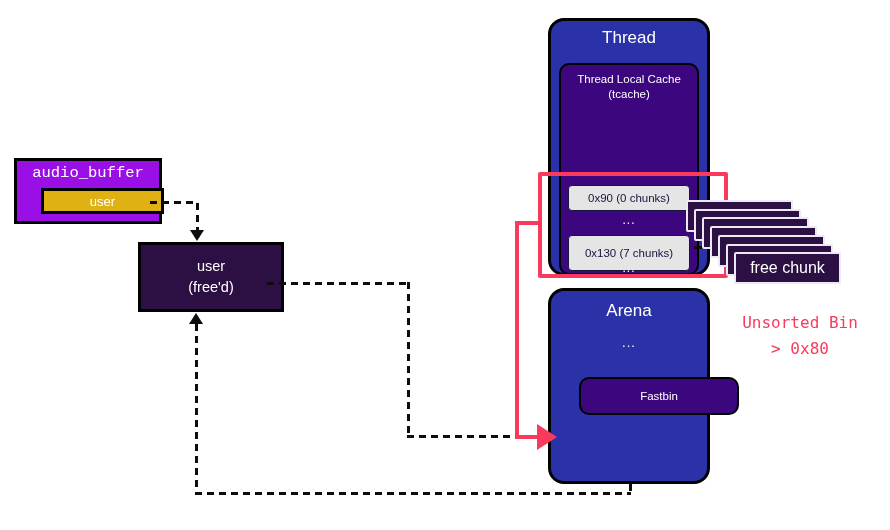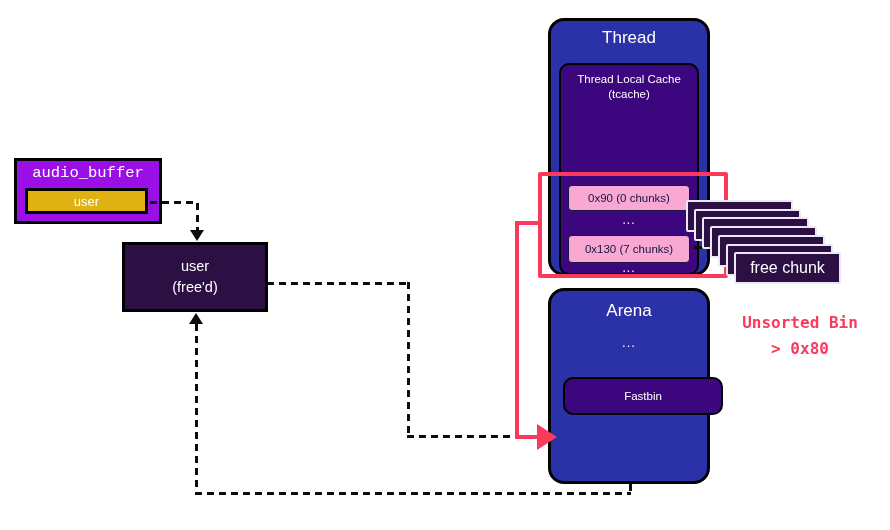--- a/index.html
+++ b/index.html
@@ -1,27 +1,27 @@
 <!DOCTYPE html>
 <html><head>
 <meta charset="utf-8">
 <style>
   html,body{margin:0;padding:0;background:#fff;}
   .canvas{position:relative;width:890px;height:530px;background:#fff;overflow:hidden;
           font-family:"Liberation Sans", sans-serif;}
   .abs{position:absolute;box-sizing:border-box;}
-  .center{display:flex;flex-direction:column;align-items:center;justify-content:center;text-align:center;}
+  .center{display:flex;flex-direction:column;align-items:center;justify-content:center;text-align:center;margin-left:16px;}
 
   
   .blue-box{background:#2b31a6;border:3px solid #000;border-radius:16px;}
   .purple-box{background:#3c067e;border:2px solid #000;border-radius:10px;color:#fff;}
   .title-white{color:#fff;text-align:center;width:100%;position:absolute;}
 
   
-  .bin{background:#f9a8d4;border:1px solid #17173d;border-radius:4px;color:#14143c;
+  .bin{background:#e5e5e5;border:1px solid #17173d;border-radius:4px;color:#14143c;
        font-size:11.5px;display:flex;align-items:center;justify-content:center;}
 
   
   .violet-box{background:#990fe6;border:3px solid #000;}
   .gold-box{background:#dfb113;border:3px solid #000;color:#fff;}
   .darkp-box{background:#2c1044;border:3px solid #000;color:#fff;}
 
   
   .chunk-card{position:absolute;width:107px;height:32px;background:#2c1044;
               border:2px solid #ece8f4;border-radius:2px;color:#fff;font-size:16px;
@@ -39,38 +39,38 @@
   .arr-down{border-left:7.5px solid transparent;border-right:7.5px solid transparent;border-top:11px solid #0d0d0d;}
   .arr-up{border-left:7.5px solid transparent;border-right:7.5px solid transparent;border-bottom:11px solid #0d0d0d;}
   .arr-right-black{border-top:7px solid transparent;border-bottom:7px solid transparent;border-left:12px solid #0d0d0d;}
   .arr-right-red{border-top:13px solid transparent;border-bottom:13px solid transparent;border-left:20px solid #f93a5c;}
 
   
   .red-rect{position:absolute;border:4px solid #f93a5c;background:transparent;border-radius:2px;}
   .red-seg{position:absolute;background:#f93a5c;}
 
   .note{position:absolute;color:#f93a5c;font-family:"DejaVu Sans Mono", monospace;
-        font-size:16px;line-height:26px;text-align:center;font-weight:700;}
+        font-size:16px;line-height:26px;text-align:center;font-weight:400;}
   .dots{color:#fff;letter-spacing:1px;}
 </style>
 </head>
 <body>
 
 <div class="canvas">
 
   <div class="abs blue-box" style="left:548px;top:18px;width:162px;height:258px;">
     <div class="title-white" style="top:7px;font-size:17px;">Thread</div>
 
     <div class="abs purple-box" style="left:8px;top:42px;width:140px;height:212px;">
       <div class="title-white" style="top:22px;font-size:11.5px;line-height:15px;">(tcache)</div>
       <div class="title-white" style="top:7px;font-size:11.5px;line-height:15px;">Thread Local Cache</div>
 
       <div class="abs bin" style="left:7px;top:120px;width:122px;height:26px;">0x90 (0 chunks)</div>
       <div class="title-white dots" style="top:148px;font-size:12px;">...</div>
-      <div class="abs bin" style="left:7px;top:170px;width:122px;height:28px;">0x130 (7 chunks)</div>
+      <div class="abs bin" style="left:7px;top:170px;width:122px;height:36px;">0x130 (7 chunks)</div>
       <div class="title-white dots" style="top:196px;font-size:12px;">...</div>
     </div>
   </div>
 
   <div class="abs blue-box" style="left:548px;top:288px;width:162px;height:196px;">
     <div class="title-white" style="top:10px;font-size:17px;">Arena</div>
     <div class="title-white dots" style="top:44px;font-size:13px;">...</div>
 
     <div class="abs purple-box center" style="left:12px;top:86px;width:160px;height:38px;font-size:11.5px;">
       <span>Fastbin</span>

